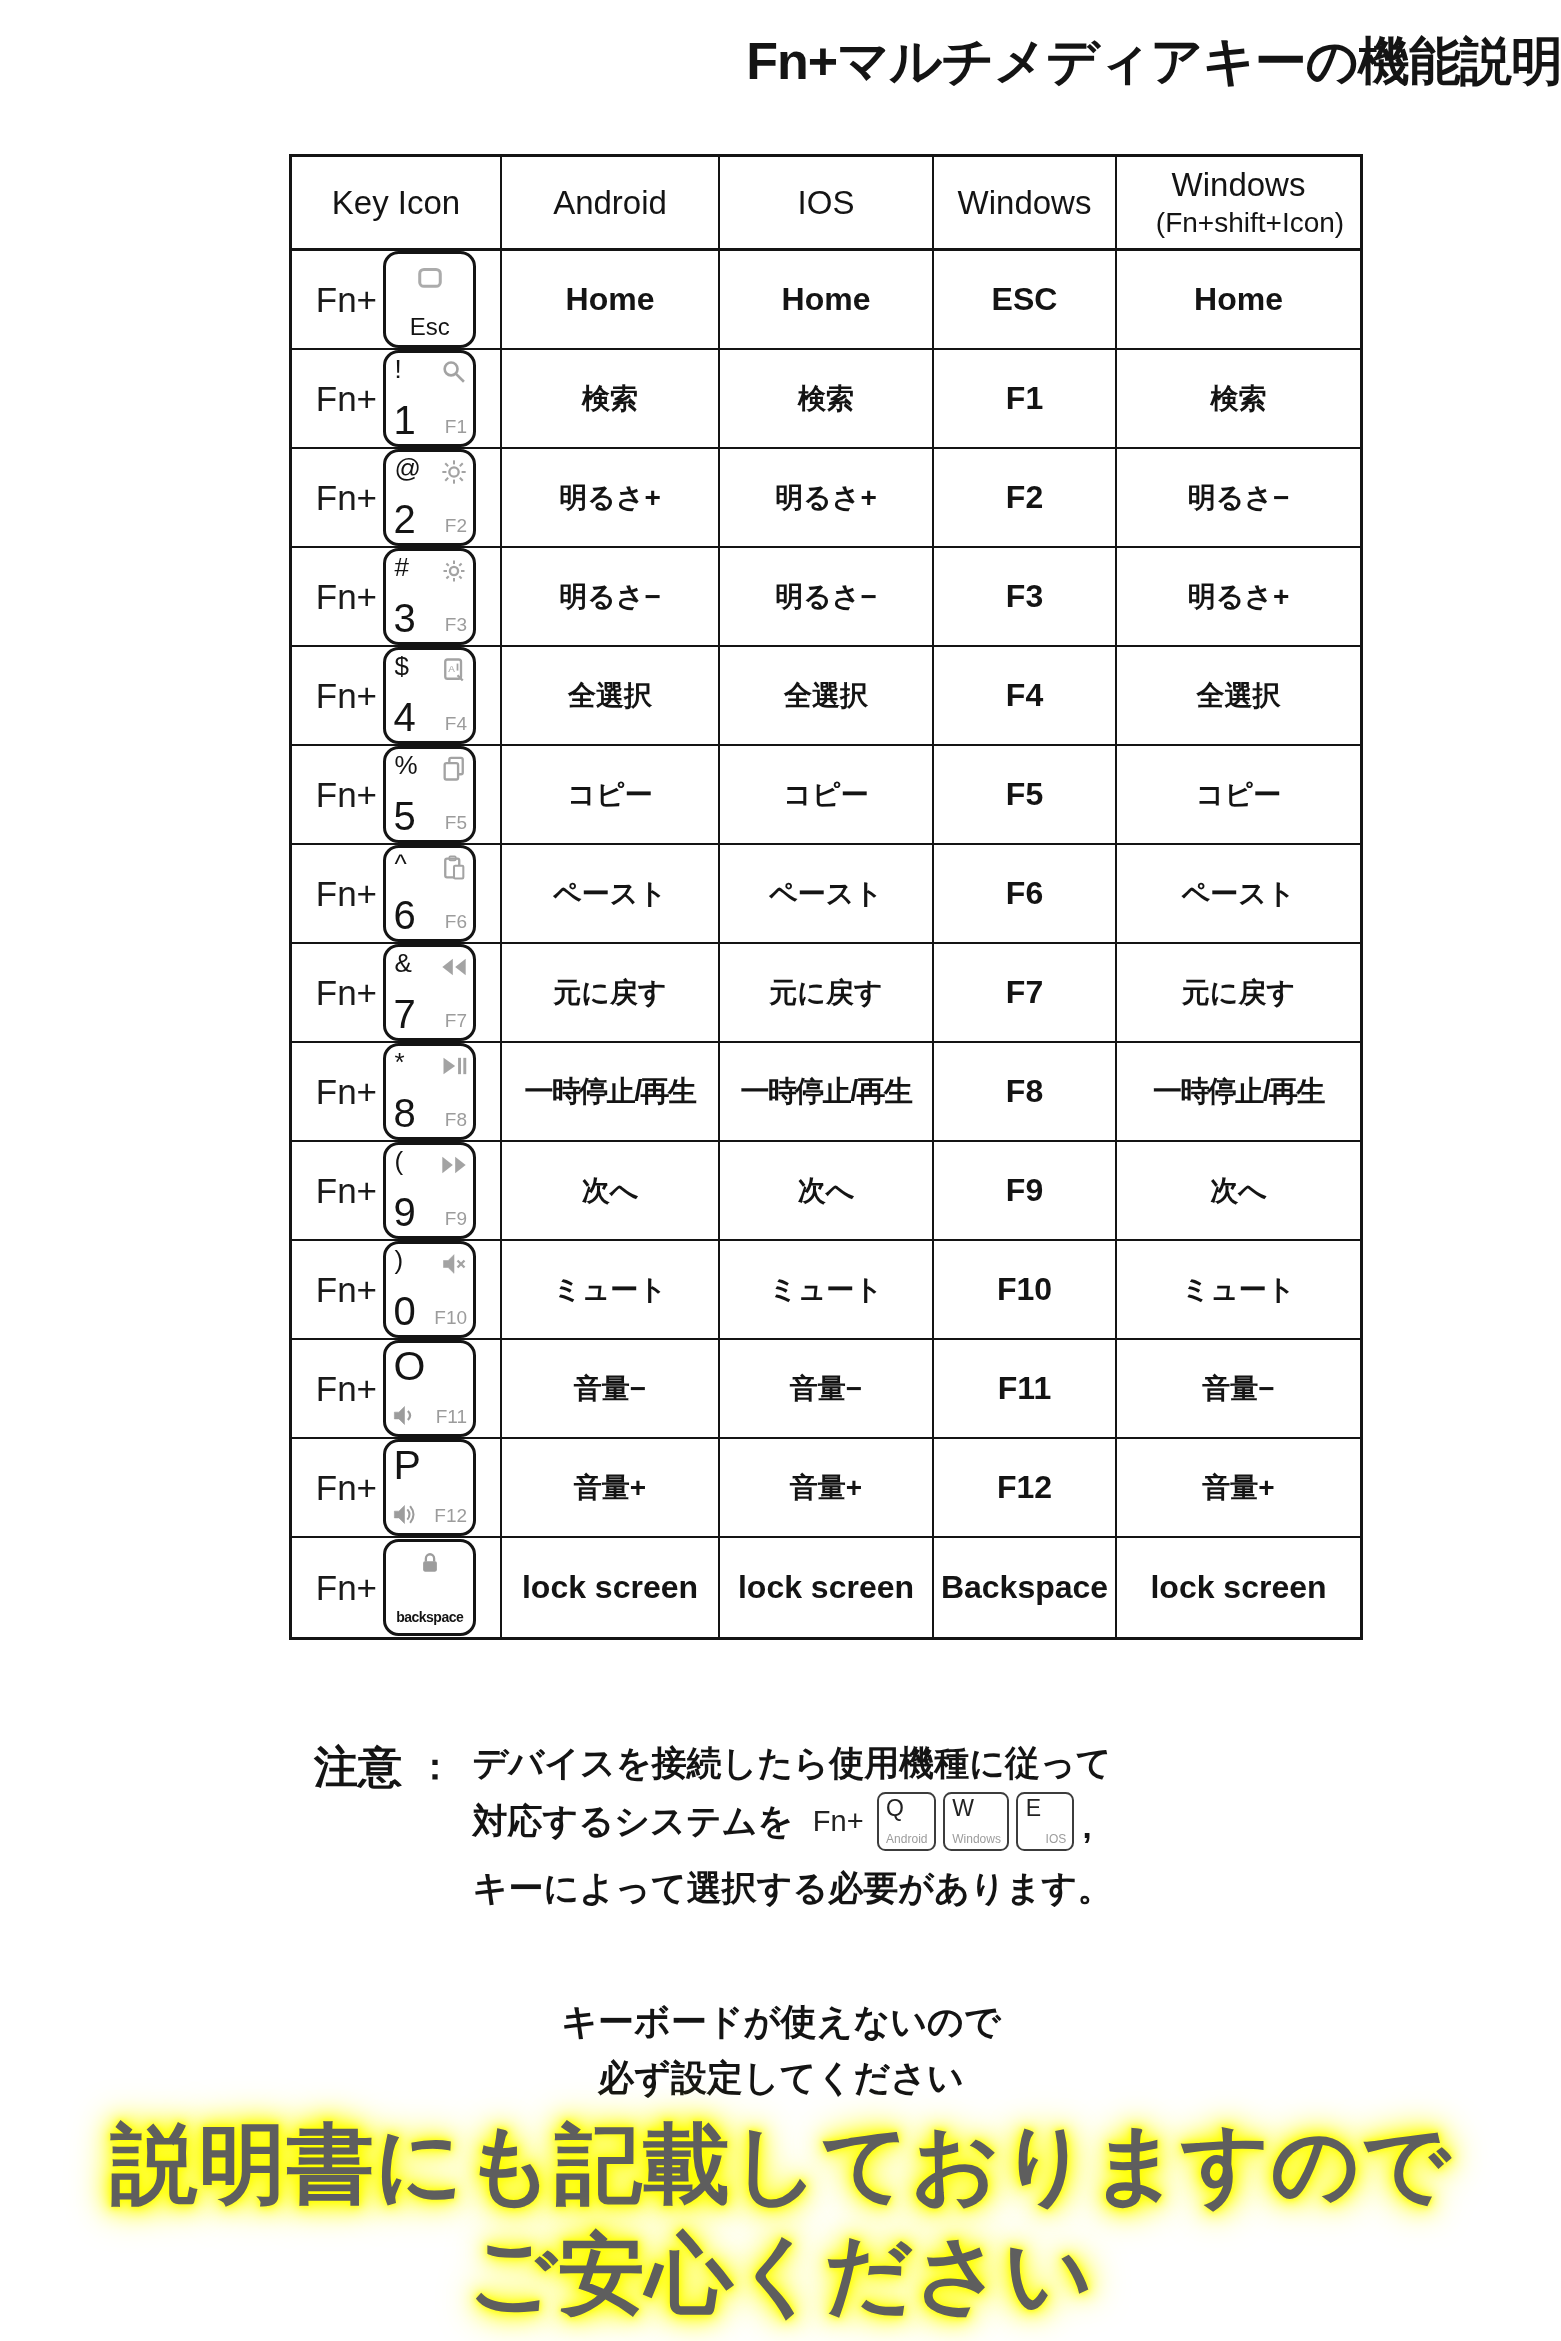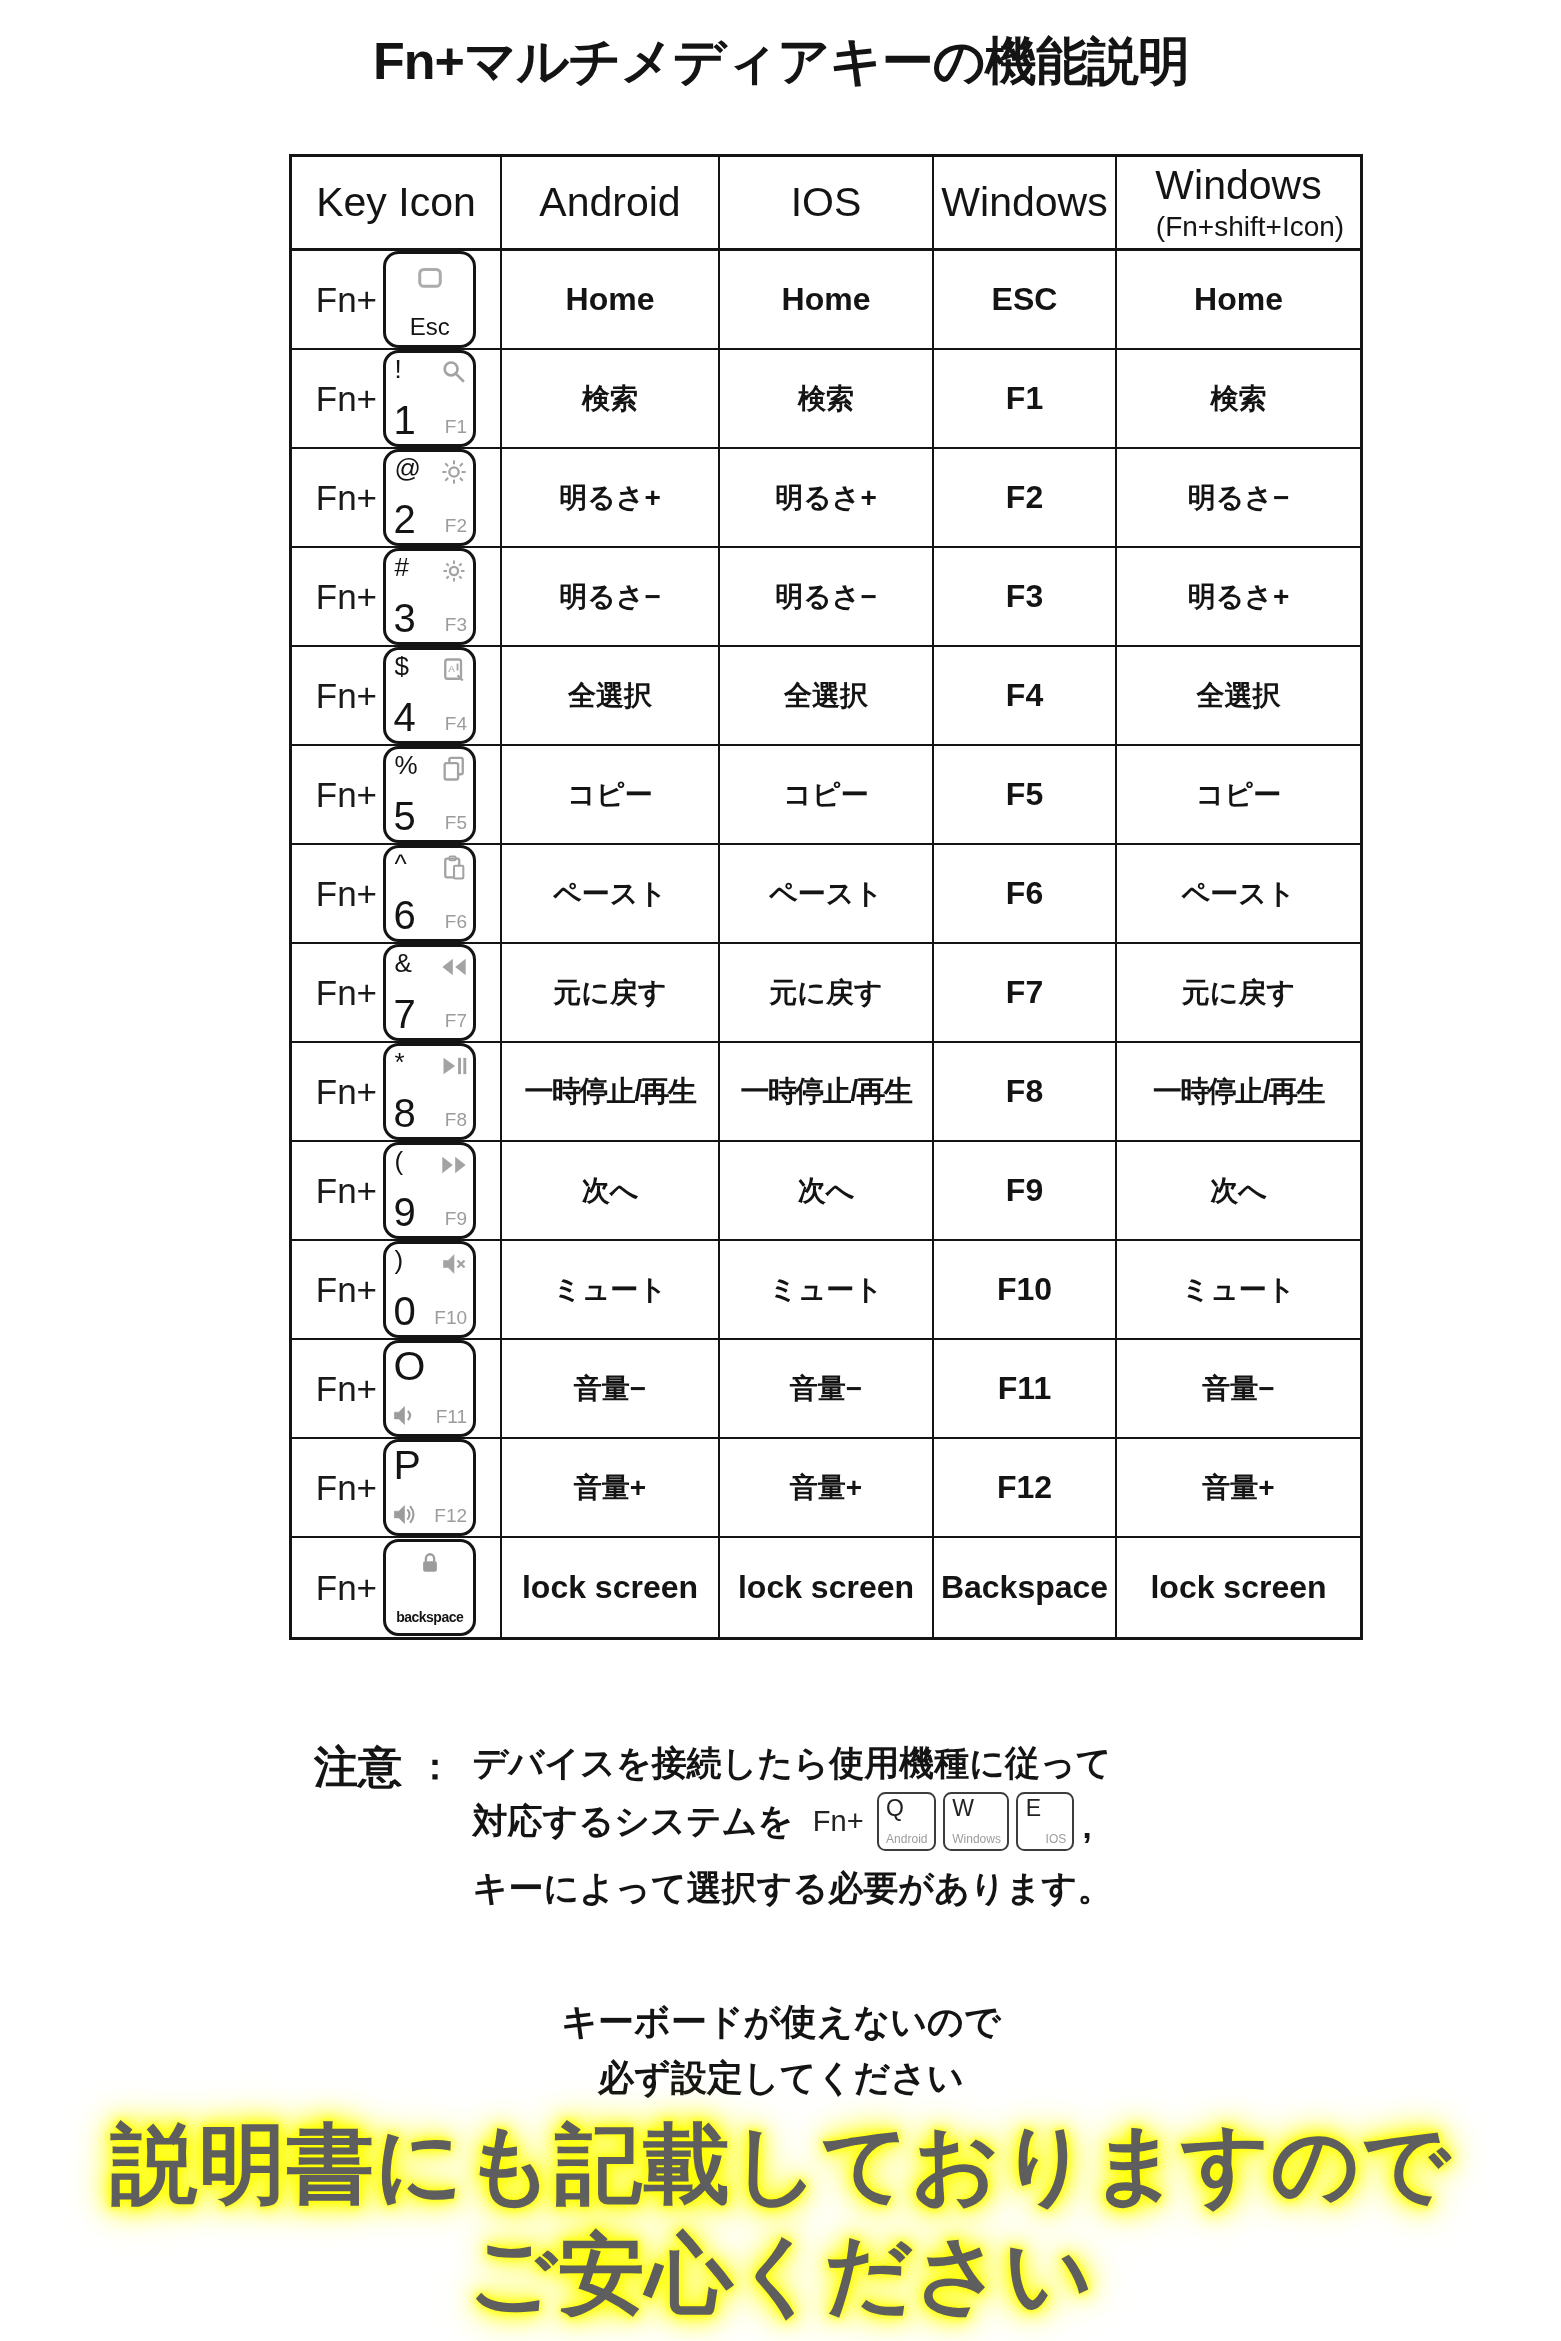--- a/index.html
+++ b/index.html
@@ -1,33 +1,33 @@
 <!DOCTYPE html>
 <html style="--footer-color: #5e5e5e; --footer-glow: #feff00;font-size:8.3px"><head>
 <meta charset="utf-8">
 <style>
   html,body{margin:0;padding:0;background:#ffffff;width:1562px;height:2342px;overflow:hidden;
     font-family:"Liberation Sans","DejaVu Sans",sans-serif;color:#141414;}
   .page{position:relative;width:1562px;height:2342px;background:#fff;}
 
   
-  .title{position:absolute;top:27px;left:0;width:100%;text-align:center;
+  .title{position:absolute;top:27px;left:0;width:100%;text-align:right;
     font-size:52px;font-weight:700;letter-spacing:-1px;}
 
   
   .table-grid{position:absolute;left:289px;top:154px;display:grid;
     grid-template-columns:210px 218px 214px 183px 243px;
     grid-template-rows:94px repeat(14,99px);
     border:3.6px solid #141414;background:#fff;}
   .cell{display:flex;flex-direction:column;align-items:center;justify-content:center;
     border-right:2.1px solid #141414;border-bottom:2.6px solid #141414;overflow:hidden;}
   .cell.col-last{border-right:none;}
   .cell.row-last{border-bottom:none;}
   .cell.header-cell{border-bottom:3.6px solid #141414;}
-  .hdr-main{font-size:41px;font-weight:400;}
+  .hdr-main{font-size:33px;font-weight:400;}
   .hdr-sub{font-size:28px;font-weight:400;margin-top:2.1px;margin-left:23px;}
   .jp{font-size:28px;font-weight:700;}
   .jp.tight{font-size:29px;letter-spacing:-1.6px;}
   .latin{font-size:32px;font-weight:700;}
 
   
   .key-cell{flex-direction:row;gap:6.2px;}
   .fn-label{font-size:35px;font-weight:400;color:#1a1a1a;}
   .keycap{position:relative;width:87px;height:91px;border:3.6px solid #141414;
     border-radius:15.6px;background:#fff;flex:0 0 auto;}

